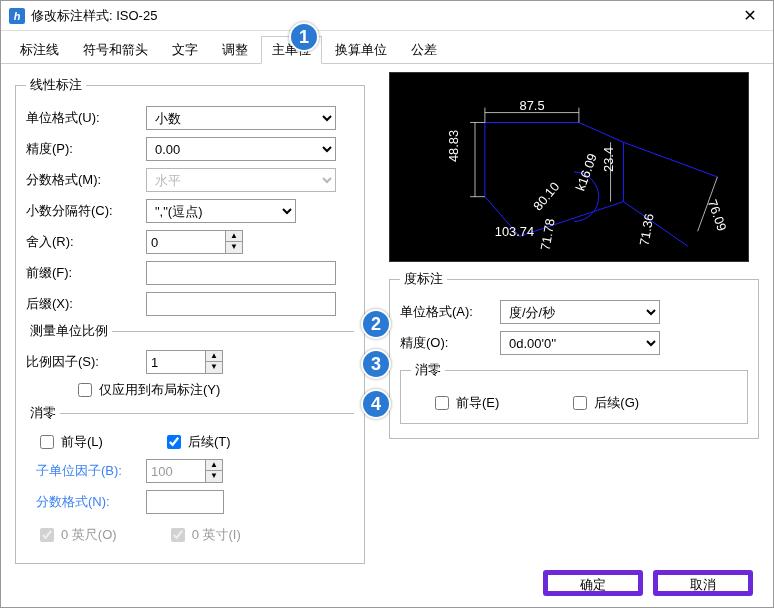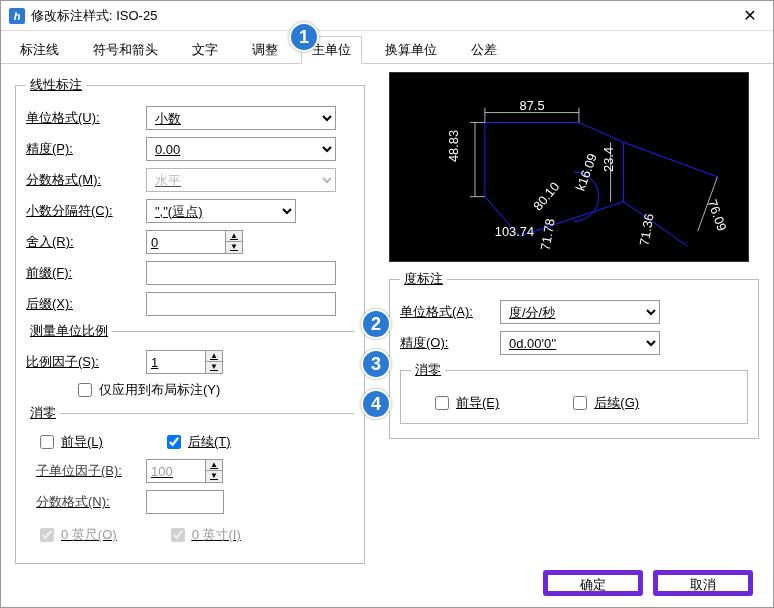--- a/index.html
+++ b/index.html
@@ -2,25 +2,25 @@
 <html><head>
 <meta charset="utf-8">
 <style>
   * { box-sizing: border-box; font-family: "Microsoft YaHei", "SimSun", sans-serif; font-size: 13px; }
   body { margin: 0; background: #f0f0f0; }
   .window { width: 774px; height: 608px; background: #fff; border: 1px solid #999; position: relative; }
   .titlebar { height: 30px; display: flex; align-items: center; padding: 0 8px; border-bottom: 1px solid #ddd; }
   .titlebar .icon { width: 16px; height: 16px; background:#2a7ad4; border-radius:2px; margin-right:6px; display:flex;align-items:center;justify-content:center;color:#fff;font-style:italic;font-size:11px;font-weight:bold;}
   .titlebar .title { flex: 1; }
   .titlebar .close { width: 30px; text-align: center; font-size: 16px; cursor: pointer; }
-  .tabs { display: flex; border-bottom: 1px solid #ccc; padding: 4px 8px 0 8px; gap:12px;}
+  .tabs { display: flex; border-bottom: 1px solid #ccc; padding: 4px 8px 0 8px; gap:2px;}
   .tab { padding: 4px 10px; cursor: pointer; border:1px solid transparent; border-bottom:none; position:relative; top:1px;}
   .tab.active { border-color:#ccc; background:#fff; border-bottom:1px solid #fff;}
   .content { position: relative; padding: 8px 14px; height: calc(100% - 30px - 30px - 48px); }
-  fieldset { border: 1px solid #bbb; margin: 4px 0; padding: 6px 10px 10px 10px; text-decoration: underline; }
+  fieldset { border: 1px solid #bbb; margin: 4px 0; padding: 6px 10px 10px 10px; }
   legend { padding: 0 4px; }
   .row { display: flex; align-items: center; margin: 5px 0; min-height:26px;}
   .row label { width: 120px; }
   select, input[type=text] { width: 190px; height: 24px; border: 1px solid #999; padding: 2px 4px; background:#fff;}
   select.wide { width: 190px; }
   .spinner { width:100px; display:inline-flex; align-items:center;}
   .spinner input { width:80px; height:24px; border:1px solid #999; text-align:left; padding:2px 4px;}
   .spinner .btns { display:flex; flex-direction:column; border:1px solid #999; border-left:none;}
   .spinner .btns span { width:16px; height:11px; font-size:8px; text-align:center; line-height:10px; background:#eee; cursor:pointer; border-bottom:1px solid #999;}
   .spinner .btns span:last-child{border-bottom:none;}
@@ -35,21 +35,21 @@
   .callout { position:absolute; width:30px; height:30px; border-radius:50%; background:#2a7ad4; color:#fff; font-size:18px; font-weight:bold; display:flex; align-items:center; justify-content:center; z-index:100; border:2px solid #fff; box-shadow:0 0 3px rgba(0,0,0,.4);}
   .preview svg { width:100%; height:100%; }
   .angle-group { margin-top:8px;}
   .angle-group .row label { width:100px;}
   .angle-group select { width:160px;}
   .suppress-sub { margin-left:20px; display:flex; gap:70px; margin-top:8px;}
   .scale-sub { padding-left:48px; margin-top:4px;}
   .zero-top { display:flex; gap:60px; margin:6px 0 6px 10px;}
   .zero-bottom { display:flex; gap:50px; margin:10px 0 4px 10px;}
   .sub-rows { margin-left:10px;}
-  .sub-rows .row label { width:110px; color:#404040;}
+  .sub-rows .row label { width:110px; color:#3b82f6;}
   .sub-rows .spinner input { color:#999;}
 </style>
 </head>
 <body>
 
 <div class="window">
 
   <div class="titlebar">
     <span class="icon">h</span>
     <span class="title">修改标注样式: ISO-25</span>

